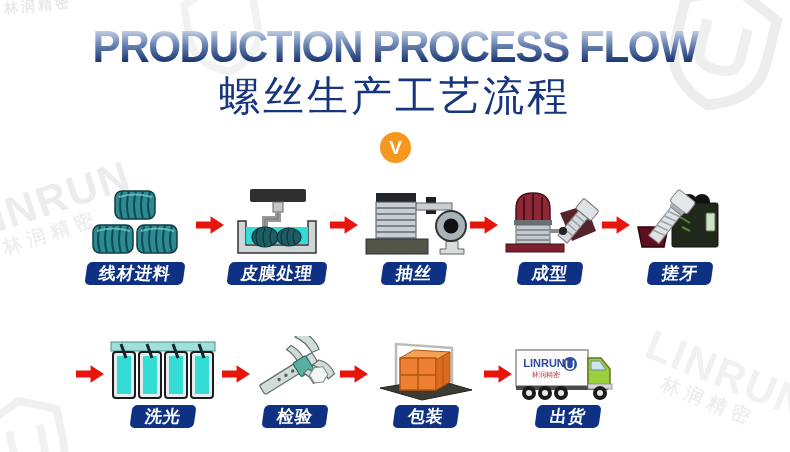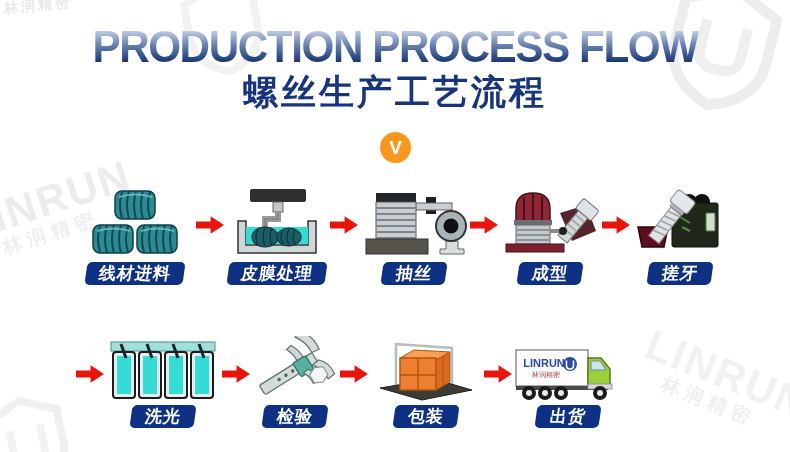--- a/index.html
+++ b/index.html
@@ -18,21 +18,21 @@
   
   .title-en{
     position:absolute;top:22px;left:0;width:100%;text-align:center;
     font-size:44px;font-weight:800;letter-spacing:-1.5px;white-space:nowrap;
     background:linear-gradient(180deg,#f4f7fb 0%,#b9c6dd 20%,#6a84b4 45%,#1d3a75 78%,#142c5c 100%);
     -webkit-background-clip:text;background-clip:text;color:transparent;
     transform:scaleX(0.96);transform-origin:50% 50%;
   }
   .title-zh{
     position:absolute;top:69px;left:0;width:100%;text-align:center;
-    font-size:35px;font-weight:bold;color:#16357e;letter-spacing:3px;
+    font-size:41px;font-weight:normal;color:#16357e;letter-spacing:3px;
   }
   .down-marker{
     position:absolute;left:380px;top:132px;width:31px;height:31px;border-radius:50%;
     background:#f6981d;color:#ffffff;font-weight:800;font-size:19px;
     display:flex;align-items:center;justify-content:center;
   }
   
   .row{position:absolute;display:flex;align-items:flex-start;}
   .row1{top:183px;left:75px;}
   .row2{top:336px;left:75px;}

